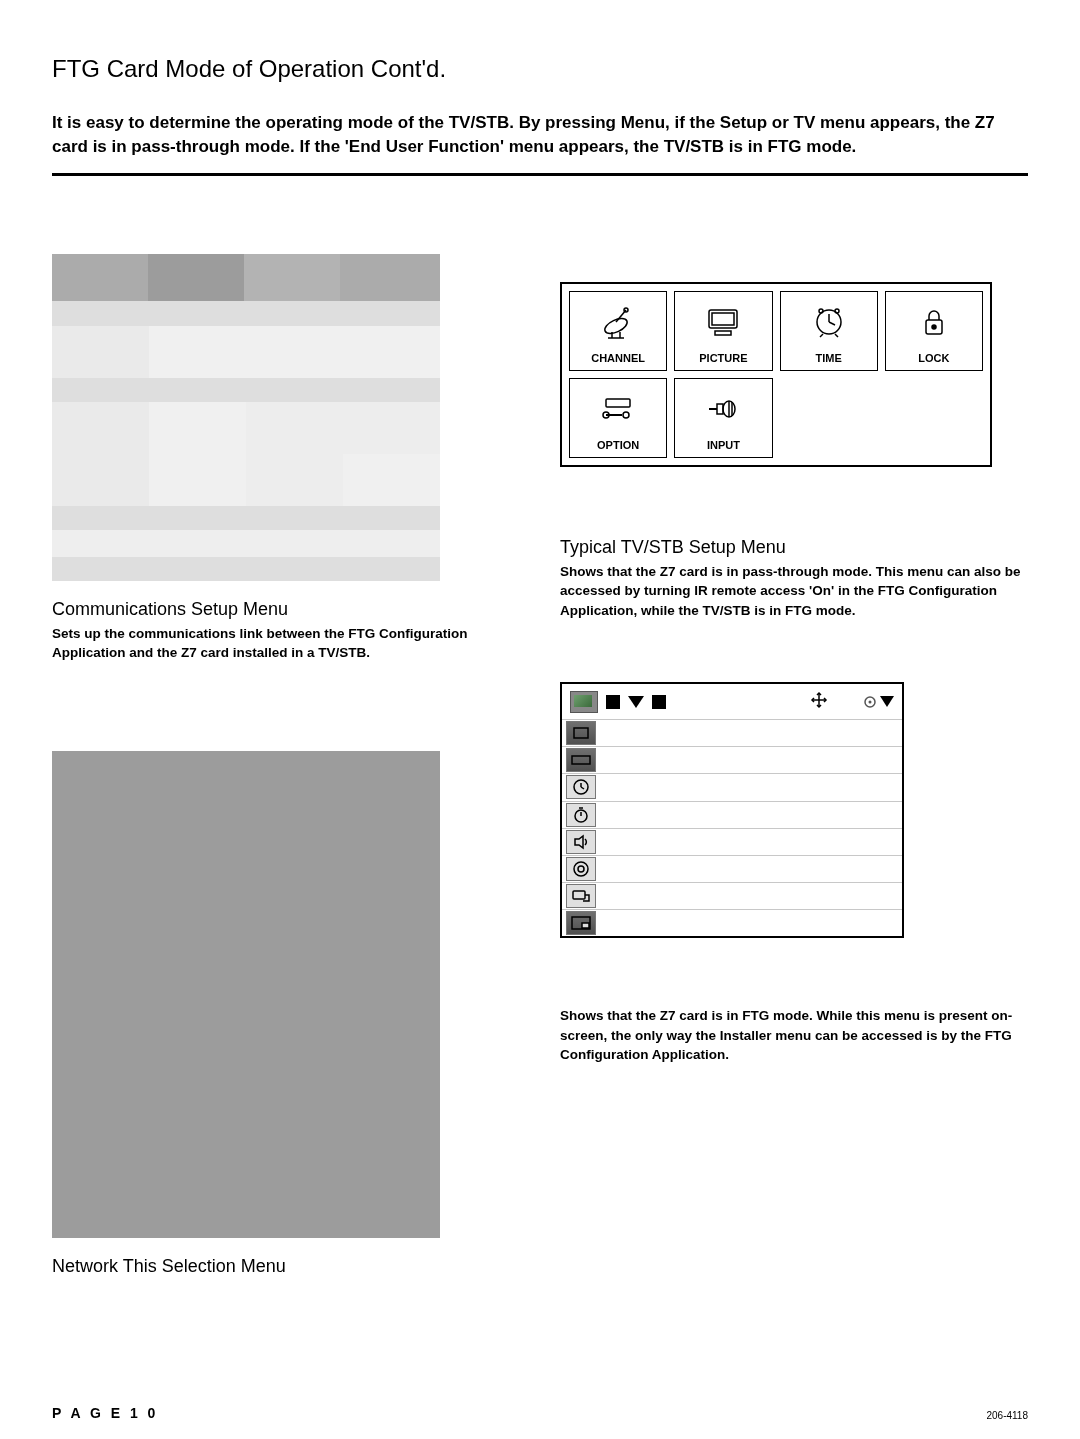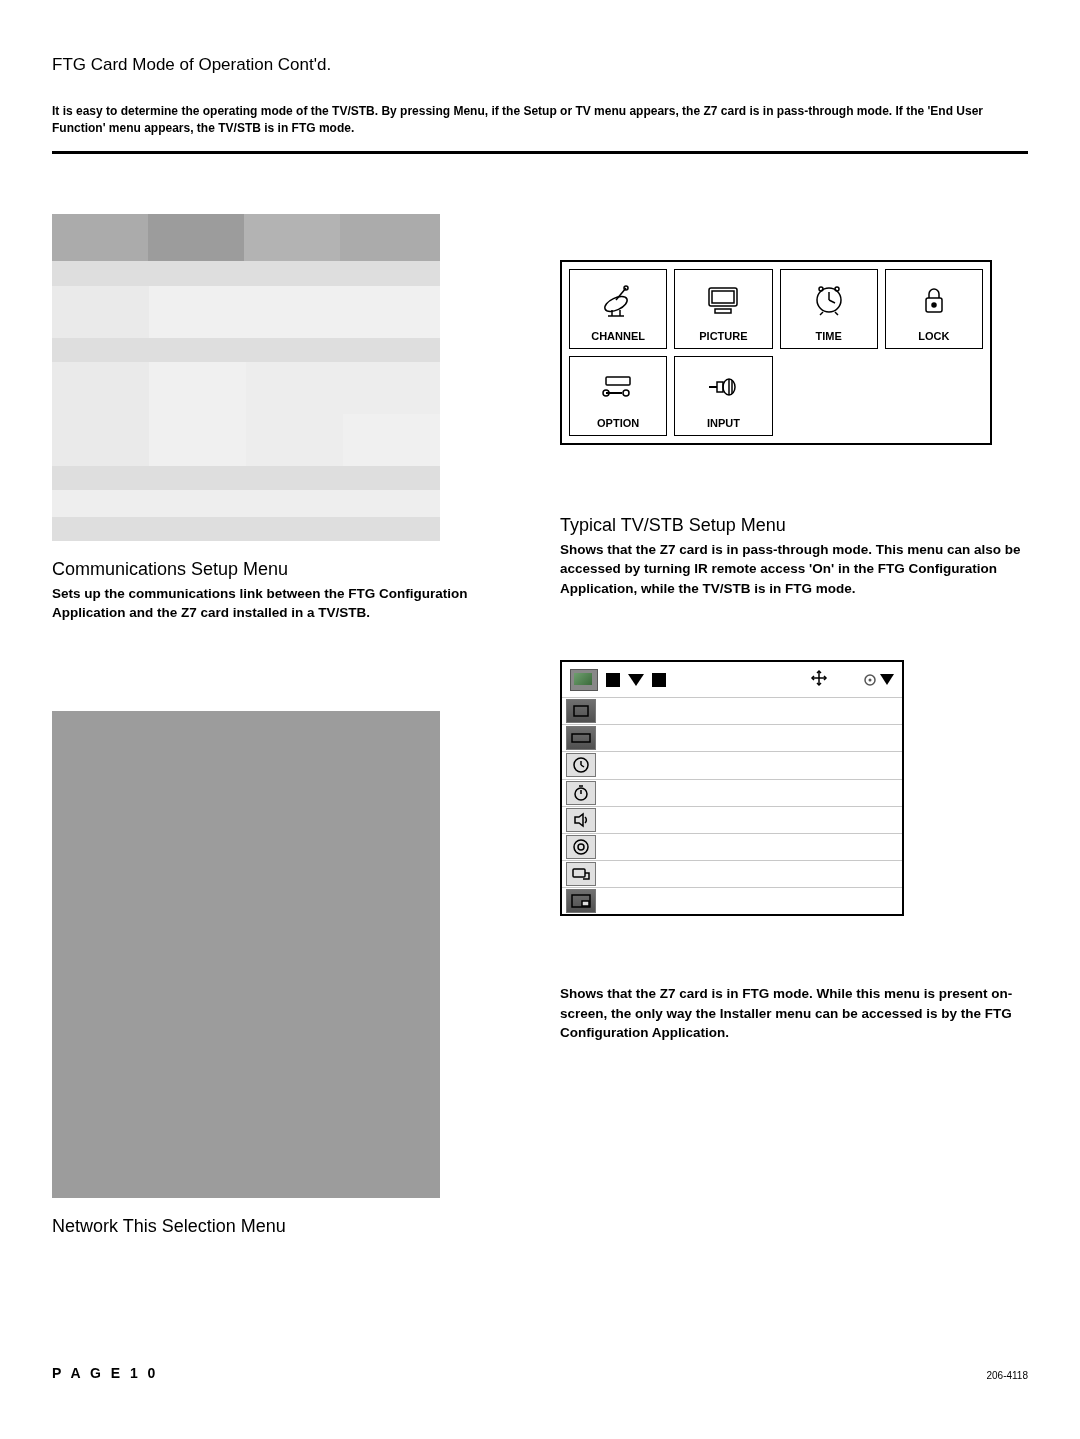--- a/index.html
+++ b/index.html
@@ -6,44 +6,45 @@
       margin: 0;
       padding: 55px 52px 40px 52px;
       font-family: Arial, Helvetica, sans-serif;
       font-size: 14px;
       color: #000;
       width: 1080px;
       box-sizing: border-box;
       background: #fff;
     }
     .page-title {
-      font-size: 17px;
+      font-size: 24px;
       font-weight: normal;
       margin-bottom: 28px;
     }
     .intro-text {
       font-weight: bold;
-      font-size: 12px;
+      font-size: 17px;
       line-height: 1.4;
       margin-bottom: 14px;
     }
     .separator {
       border: none;
       border-top: 3px solid #000;
       margin: 0 0 60px 0;
     }
     .content {
       display: flex;
       gap: 40px;
     }
     .col-left, .col-right {
       flex: 1;
     }
     .block {
       margin-bottom: 88px;
+      margin-top: 18px;
     }
     .caption-title {
       font-size: 18px;
       margin-top: 18px;
       margin-bottom: 4px;
     }
     .caption-body {
       font-size: 13.5px;
       font-weight: bold;
       line-height: 1.45;

